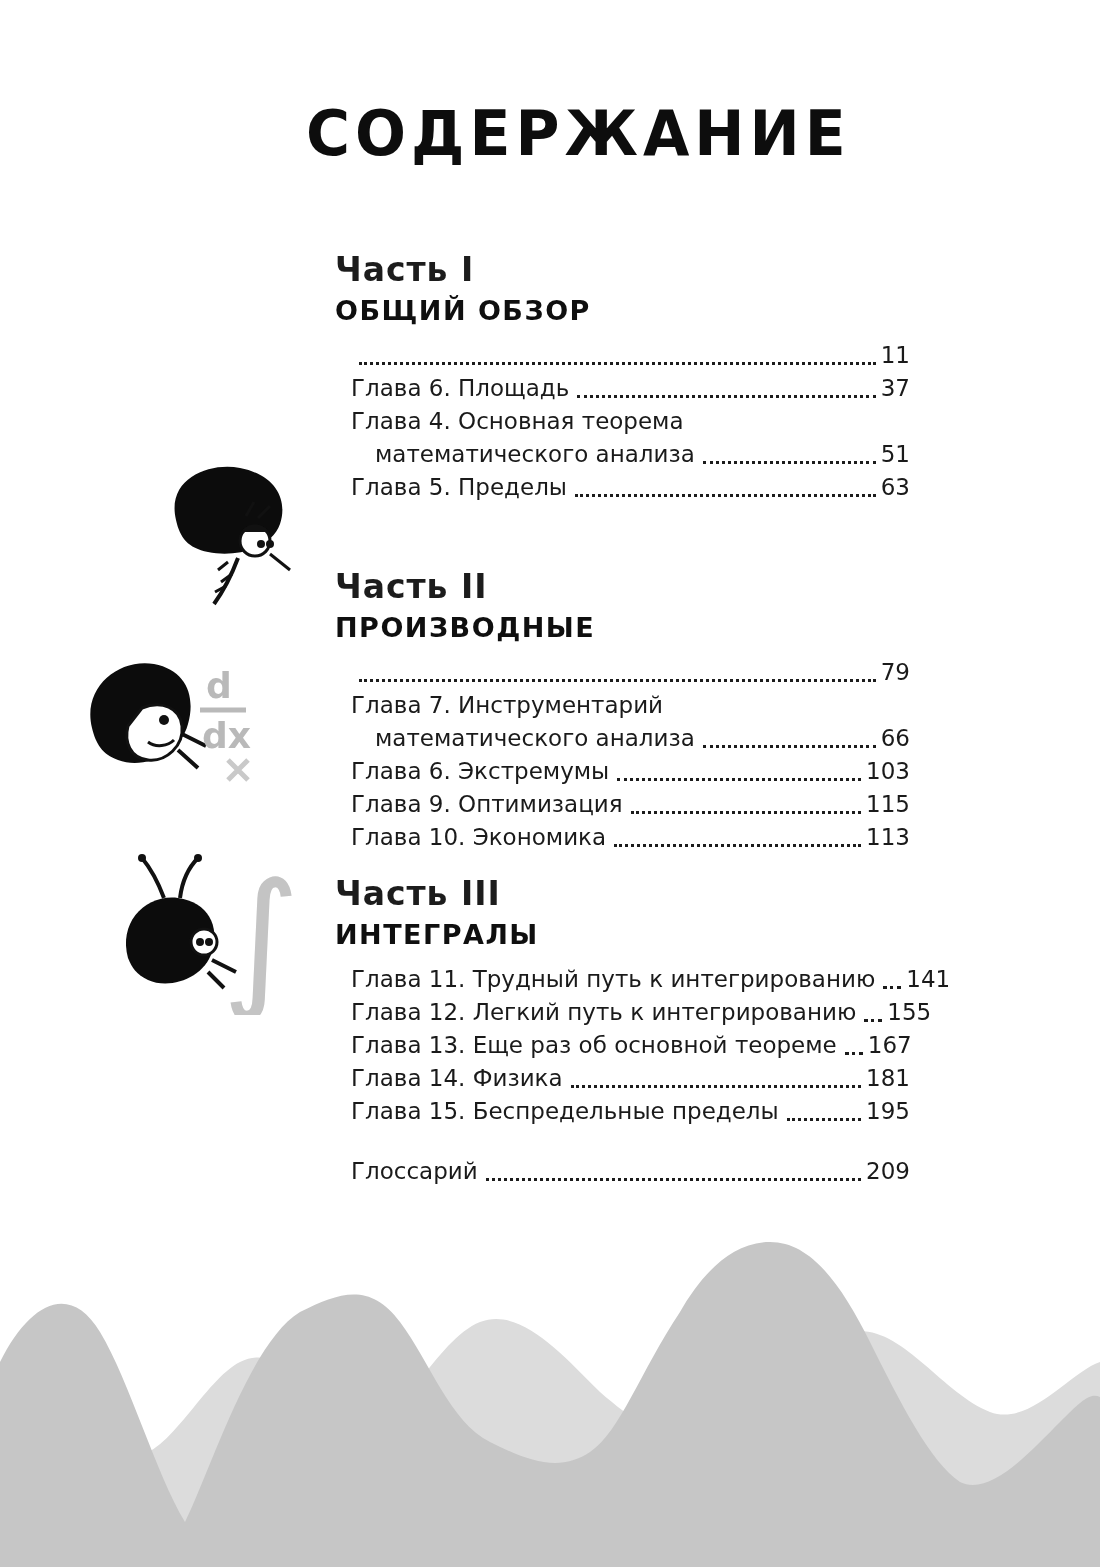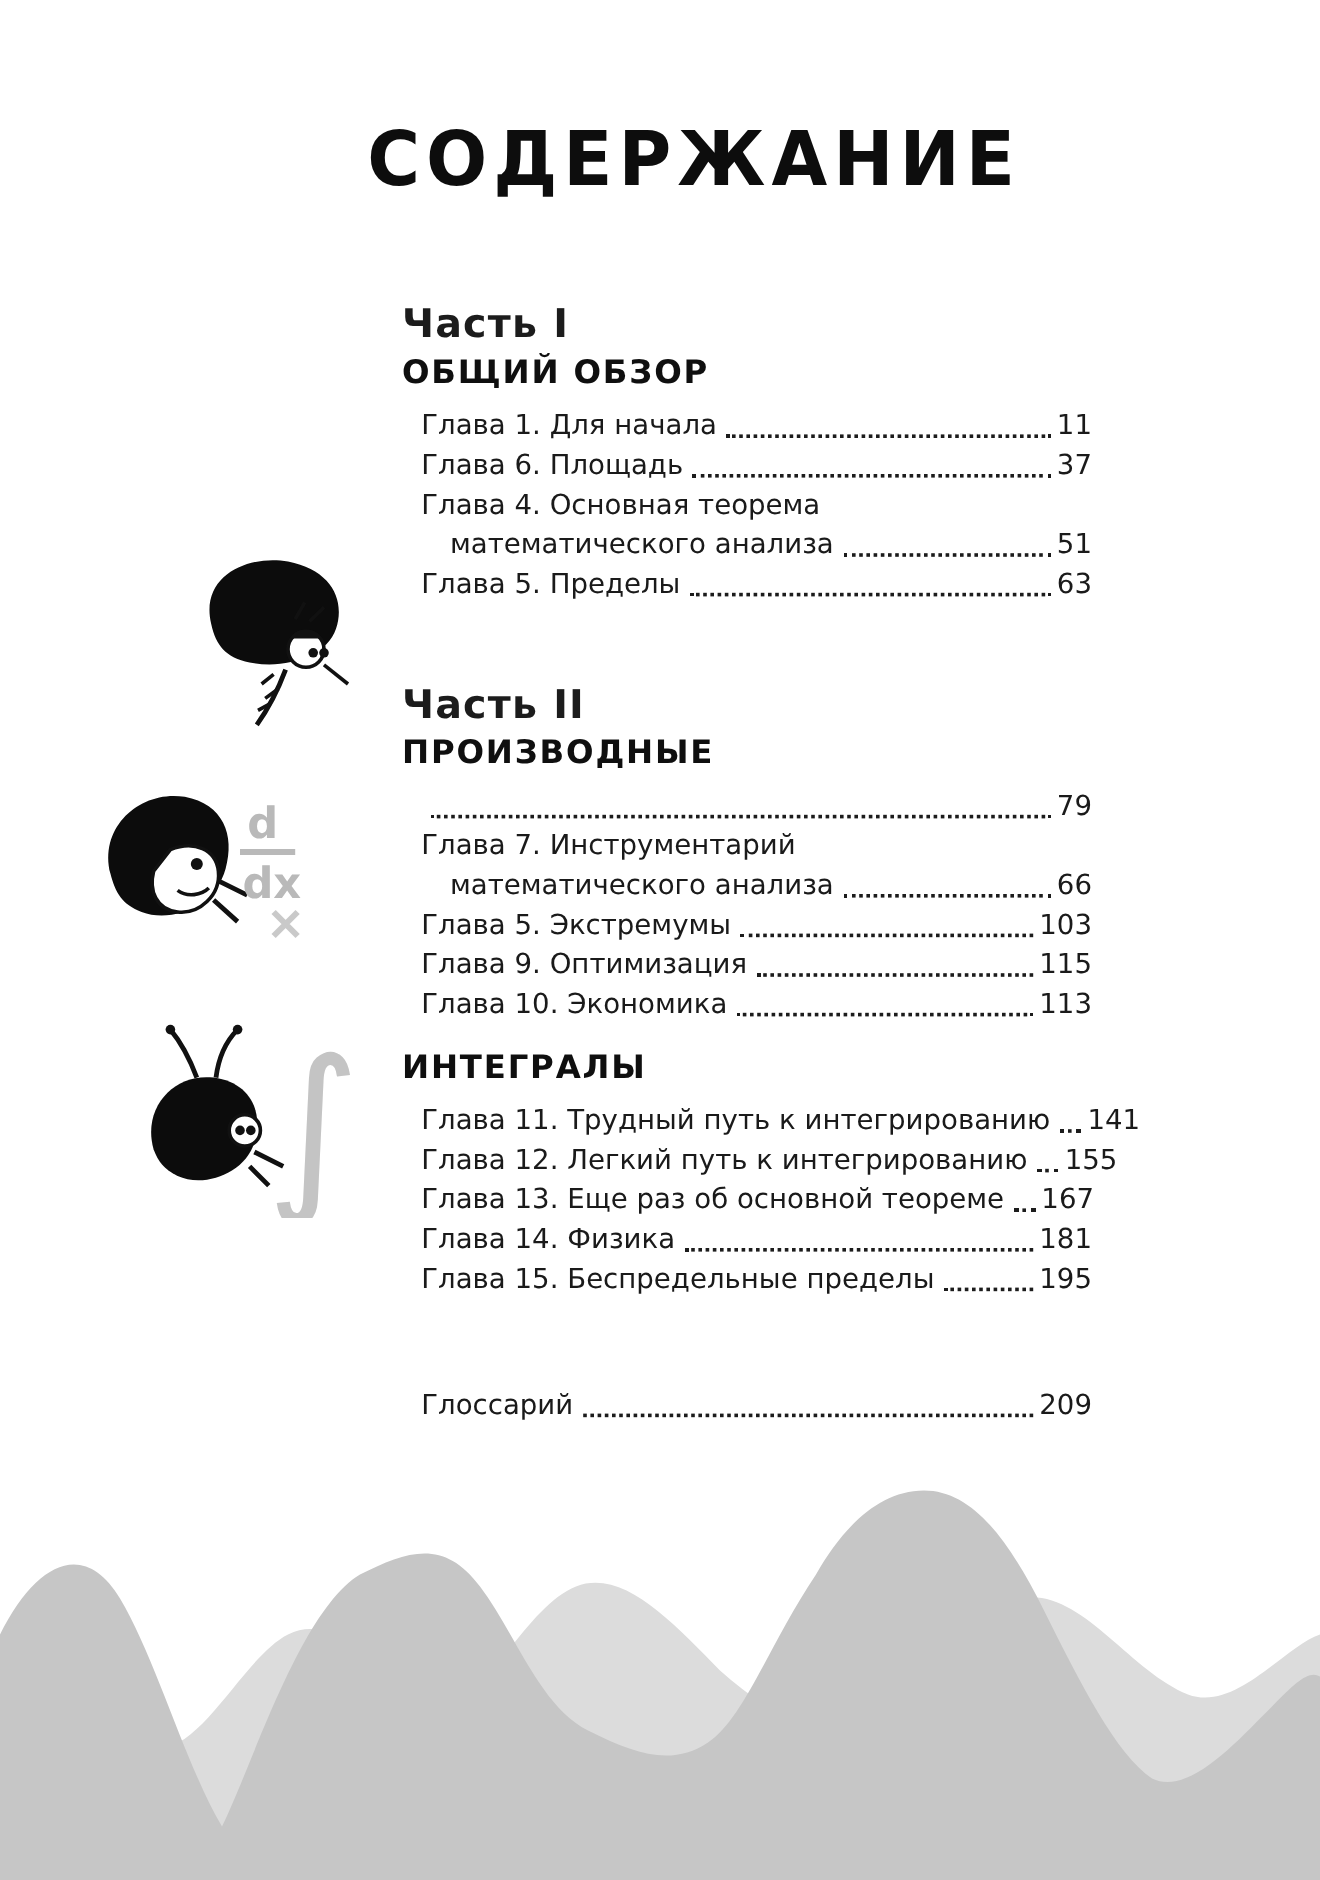--- a/index.html
+++ b/index.html
@@ -81,21 +81,20 @@
 <body>
 
 <h1 class="page-title">СОДЕРЖАНИЕ</h1>
 
 <div class="toc">
 
   <section class="part part-1">
     <h2 class="part-label">Часть I</h2>
     <h3 class="part-title">ОБЩИЙ ОБЗОР</h3>
     <div class="row">
-      <span class="lbl">Глава 1. Для начала</span>
       <span class="dots"></span>
       <span class="pg">11</span>
     </div>
     <div class="row">
       <span class="lbl">Глава 6. Площадь</span>
       <span class="dots"></span>
       <span class="pg">37</span>
     </div>
     <div>
       <div class="line1">Глава 4. Основная теорема</div>
@@ -121,37 +120,38 @@
     </div>
     <div>
       <div class="line1">Глава 7. Инструментарий</div>
       <div class="row cont">
         <span class="lbl">математического анализа</span>
         <span class="dots"></span>
         <span class="pg">66</span>
       </div>
     </div>
     <div class="row">
-      <span class="lbl">Глава 5. Экстремумы</span>
+      <span class="lbl">Глава 6. Экстремумы</span>
       <span class="dots"></span>
       <span class="pg">103</span>
     </div>
     <div class="row">
       <span class="lbl">Глава 9. Оптимизация</span>
       <span class="dots"></span>
       <span class="pg">115</span>
     </div>
     <div class="row">
       <span class="lbl">Глава 10. Экономика</span>
       <span class="dots"></span>
       <span class="pg">113</span>
     </div>
   </section>
 
   <section class="part part-3">
+    <h2 class="part-label">Часть III</h2>
     <h3 class="part-title">ИНТЕГРАЛЫ</h3>
     <div class="row">
       <span class="lbl">Глава 11. Трудный путь к интегрированию</span>
       <span class="dots"></span>
       <span class="pg">141</span>
     </div>
     <div class="row">
       <span class="lbl">Глава 12. Легкий путь к интегрированию</span>
       <span class="dots"></span>
       <span class="pg">155</span>

